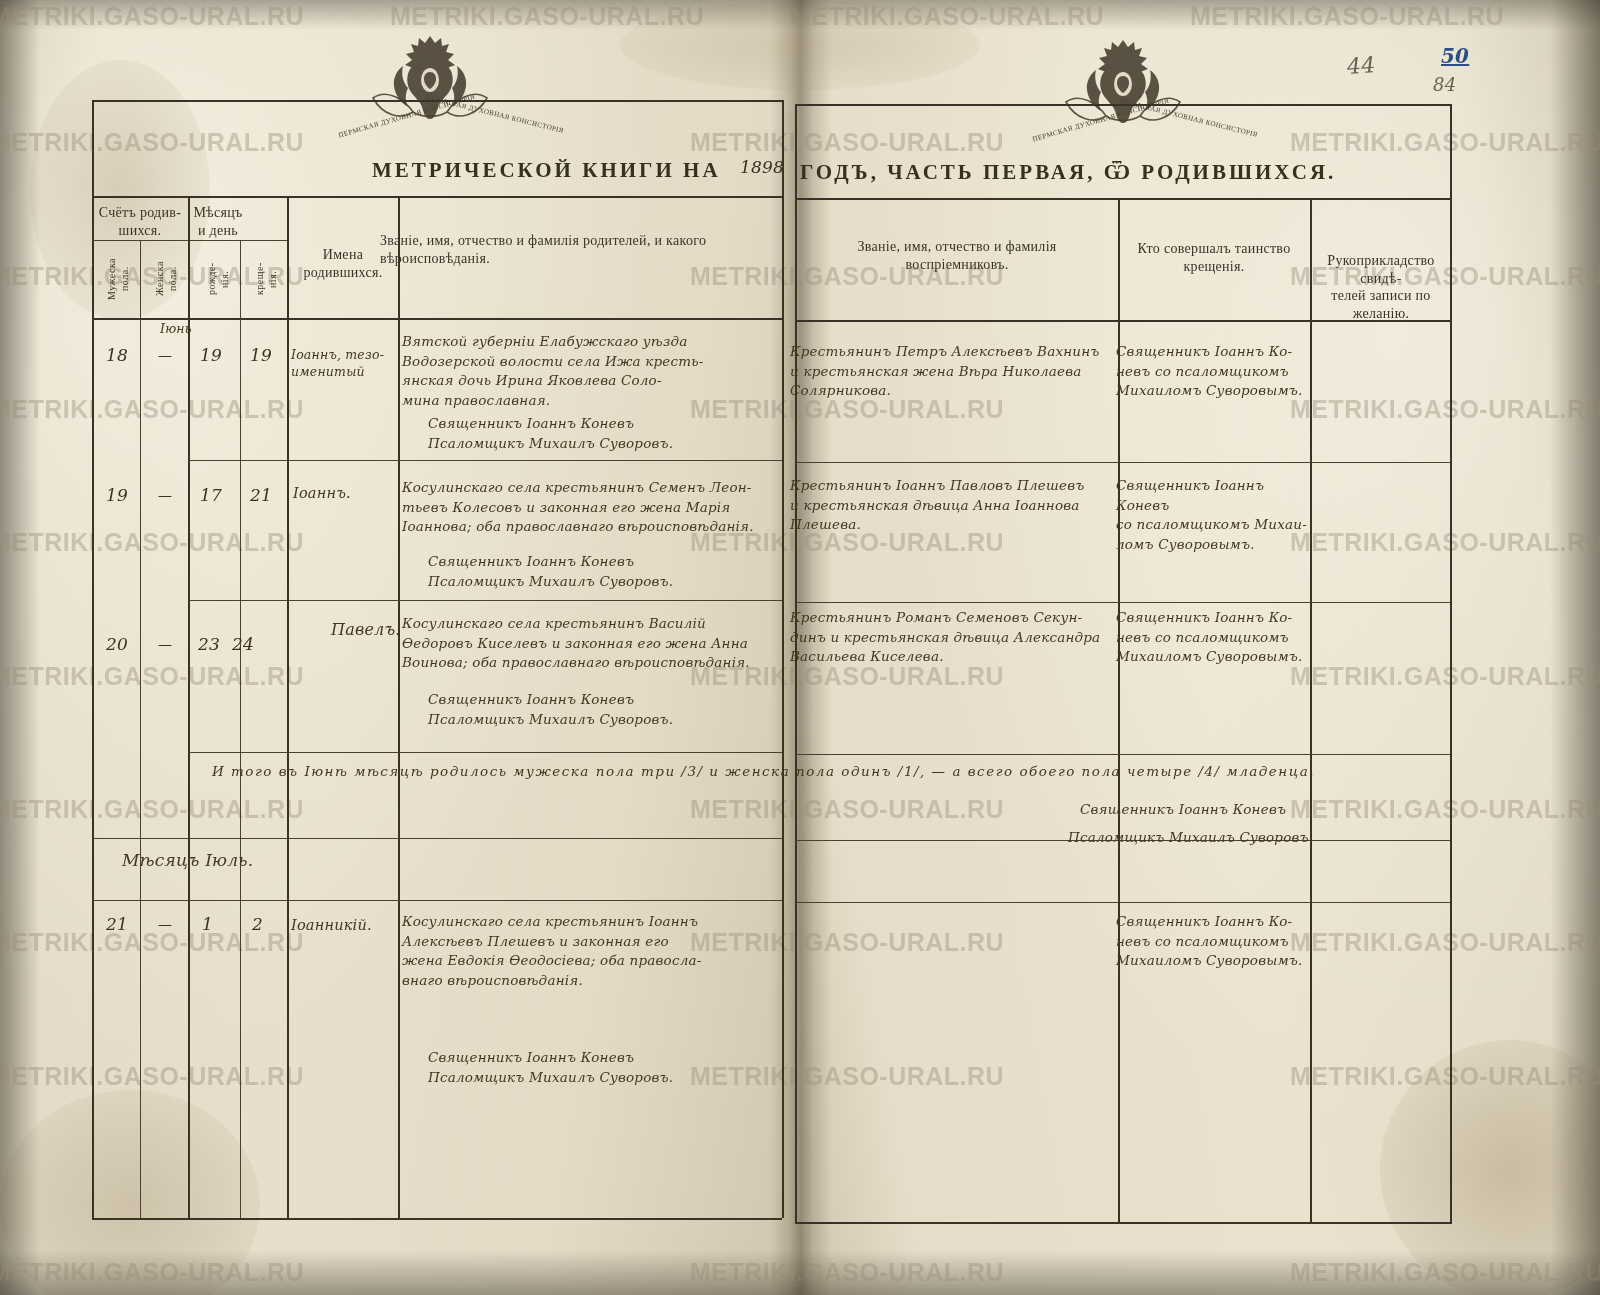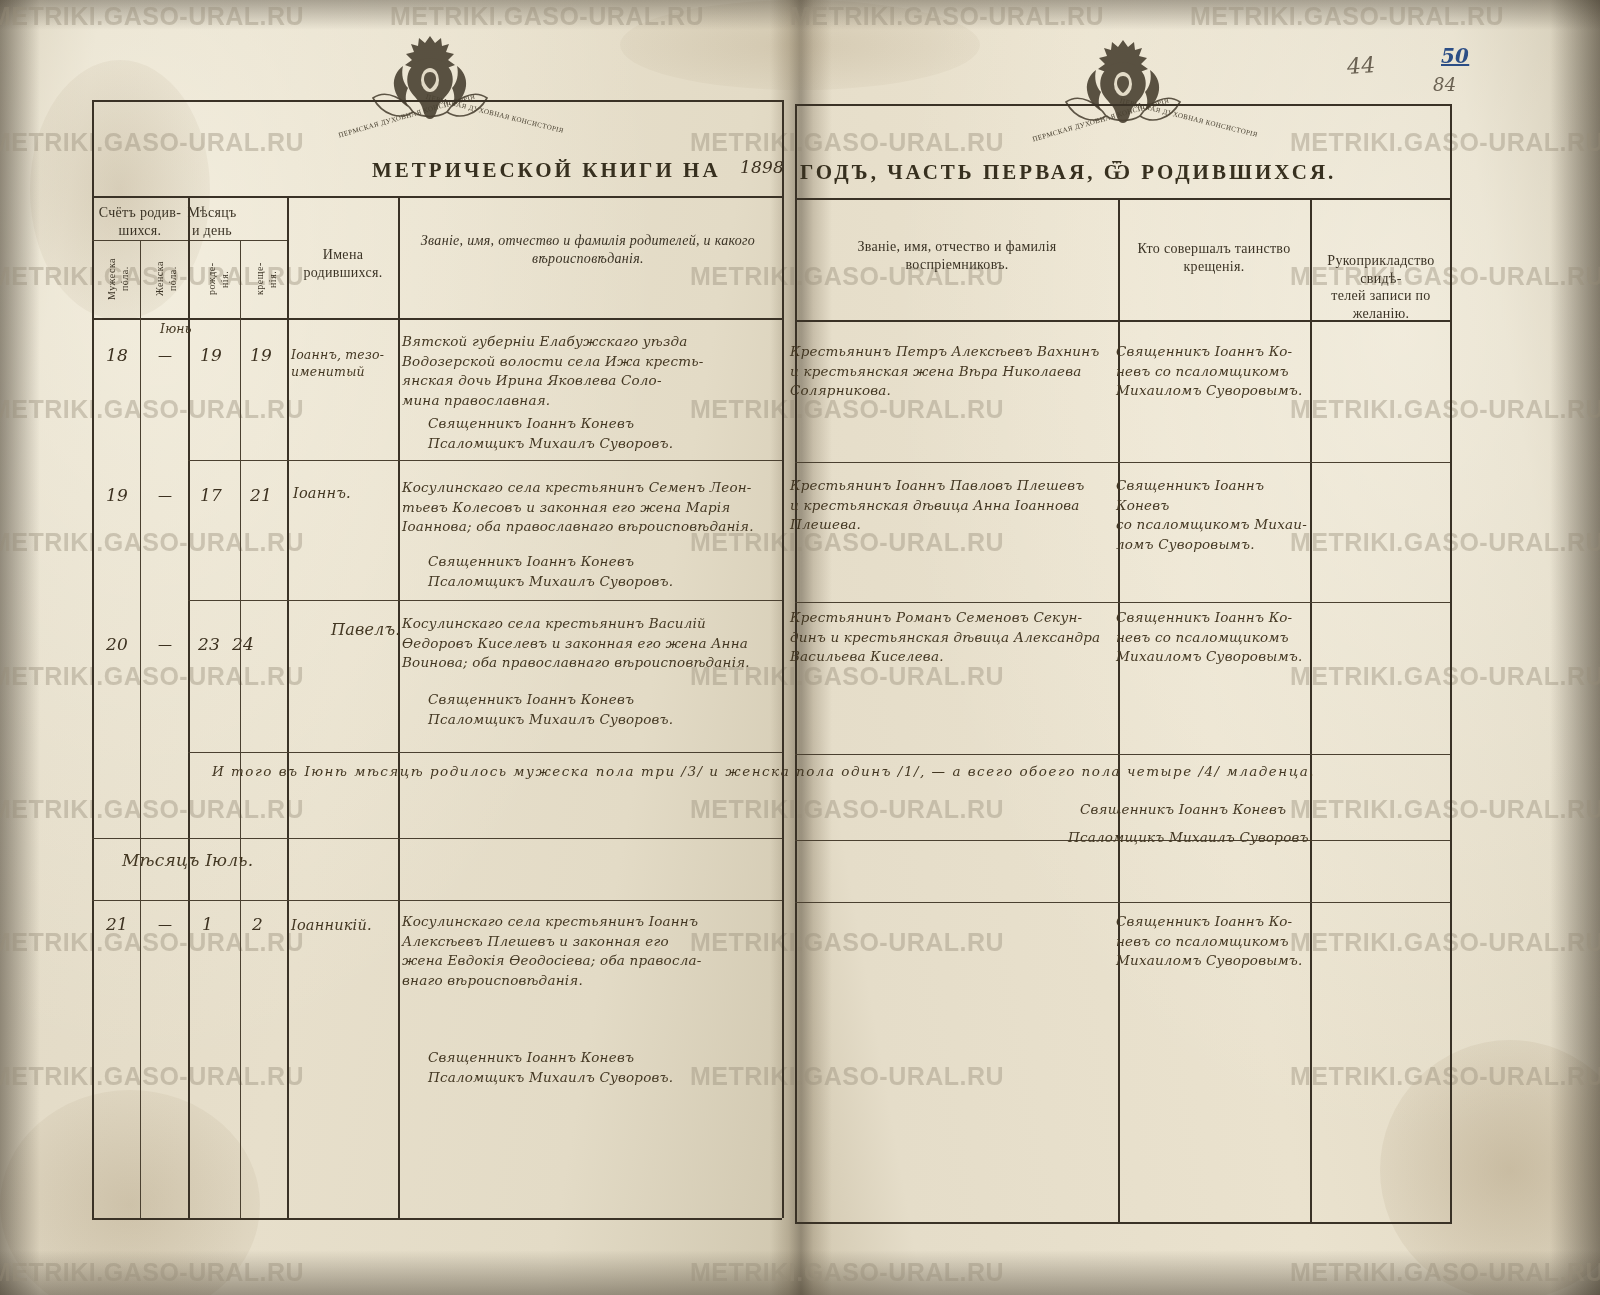--- a/index.html
+++ b/index.html
@@ -295,28 +295,28 @@
   <div class="ink hline thin" style="left:795px; top:754px; width:655px;"></div>
   <div class="ink hline thin" style="left:795px; top:840px; width:655px;"></div>
   <div class="ink hline thin" style="left:795px; top:902px; width:655px;"></div>
 
   <div class="colhead" style="left:96px;  top:204px; width:88px; white-space:pre-line;">Счётъ родив-
 шихся.</div>
   <div class="colhead vert" style="left:106px; top:246px; height:66px; white-space:pre-line;">Мужеска
 пóла.</div>
   <div class="colhead vert" style="left:154px; top:246px; height:66px; white-space:pre-line;">Женска
 пóла.</div>
-  <div class="colhead" style="left:174px; top:204px; width:76px; white-space:pre-line;">Мѣсяцъ
+  <div class="colhead" style="left:180px; top:204px; width:76px; white-space:pre-line;">Мѣсяцъ
 и день</div>
   <div class="colhead vert" style="left:206px; top:246px; height:66px; white-space:pre-line;">рожде-
 нія.</div>
   <div class="colhead vert" style="left:254px; top:246px; height:66px; white-space:pre-line;">креще-
 нія.</div>
   <div class="colhead" style="left:290px; top:246px; width:106px;">Имена родившихся.</div>
-  <div class="colhead" style="left:400px; top:232px; width:376px; white-space:pre-line; text-align:center;font-style:italic;">Званіе, имя, отчество и фамилія родителей, и какого
+  <div class="colhead" style="left:380px; top:232px; width:376px; white-space:pre-line; text-align:left;">Званіе, имя, отчество и фамилія родителей, и какого
 вѣроисповѣданія.</div>
 
   <div class="colhead" style="left:800px;  top:238px; width:314px; white-space:pre-line;">Званіе, имя, отчество и фамилія
 воспріемниковъ.</div>
   <div class="colhead" style="left:1122px; top:240px; width:184px; white-space:pre-line;">Кто совершалъ таинство
 крещенія.</div>
   <div class="colhead" style="left:1314px; top:252px; width:134px; white-space:pre-line;">Рукоприкладство свидѣ-
 телей записи по желанію.</div>
 
   <div class="hw small" style="left:160px; top:320px;">Іюнь</div>

